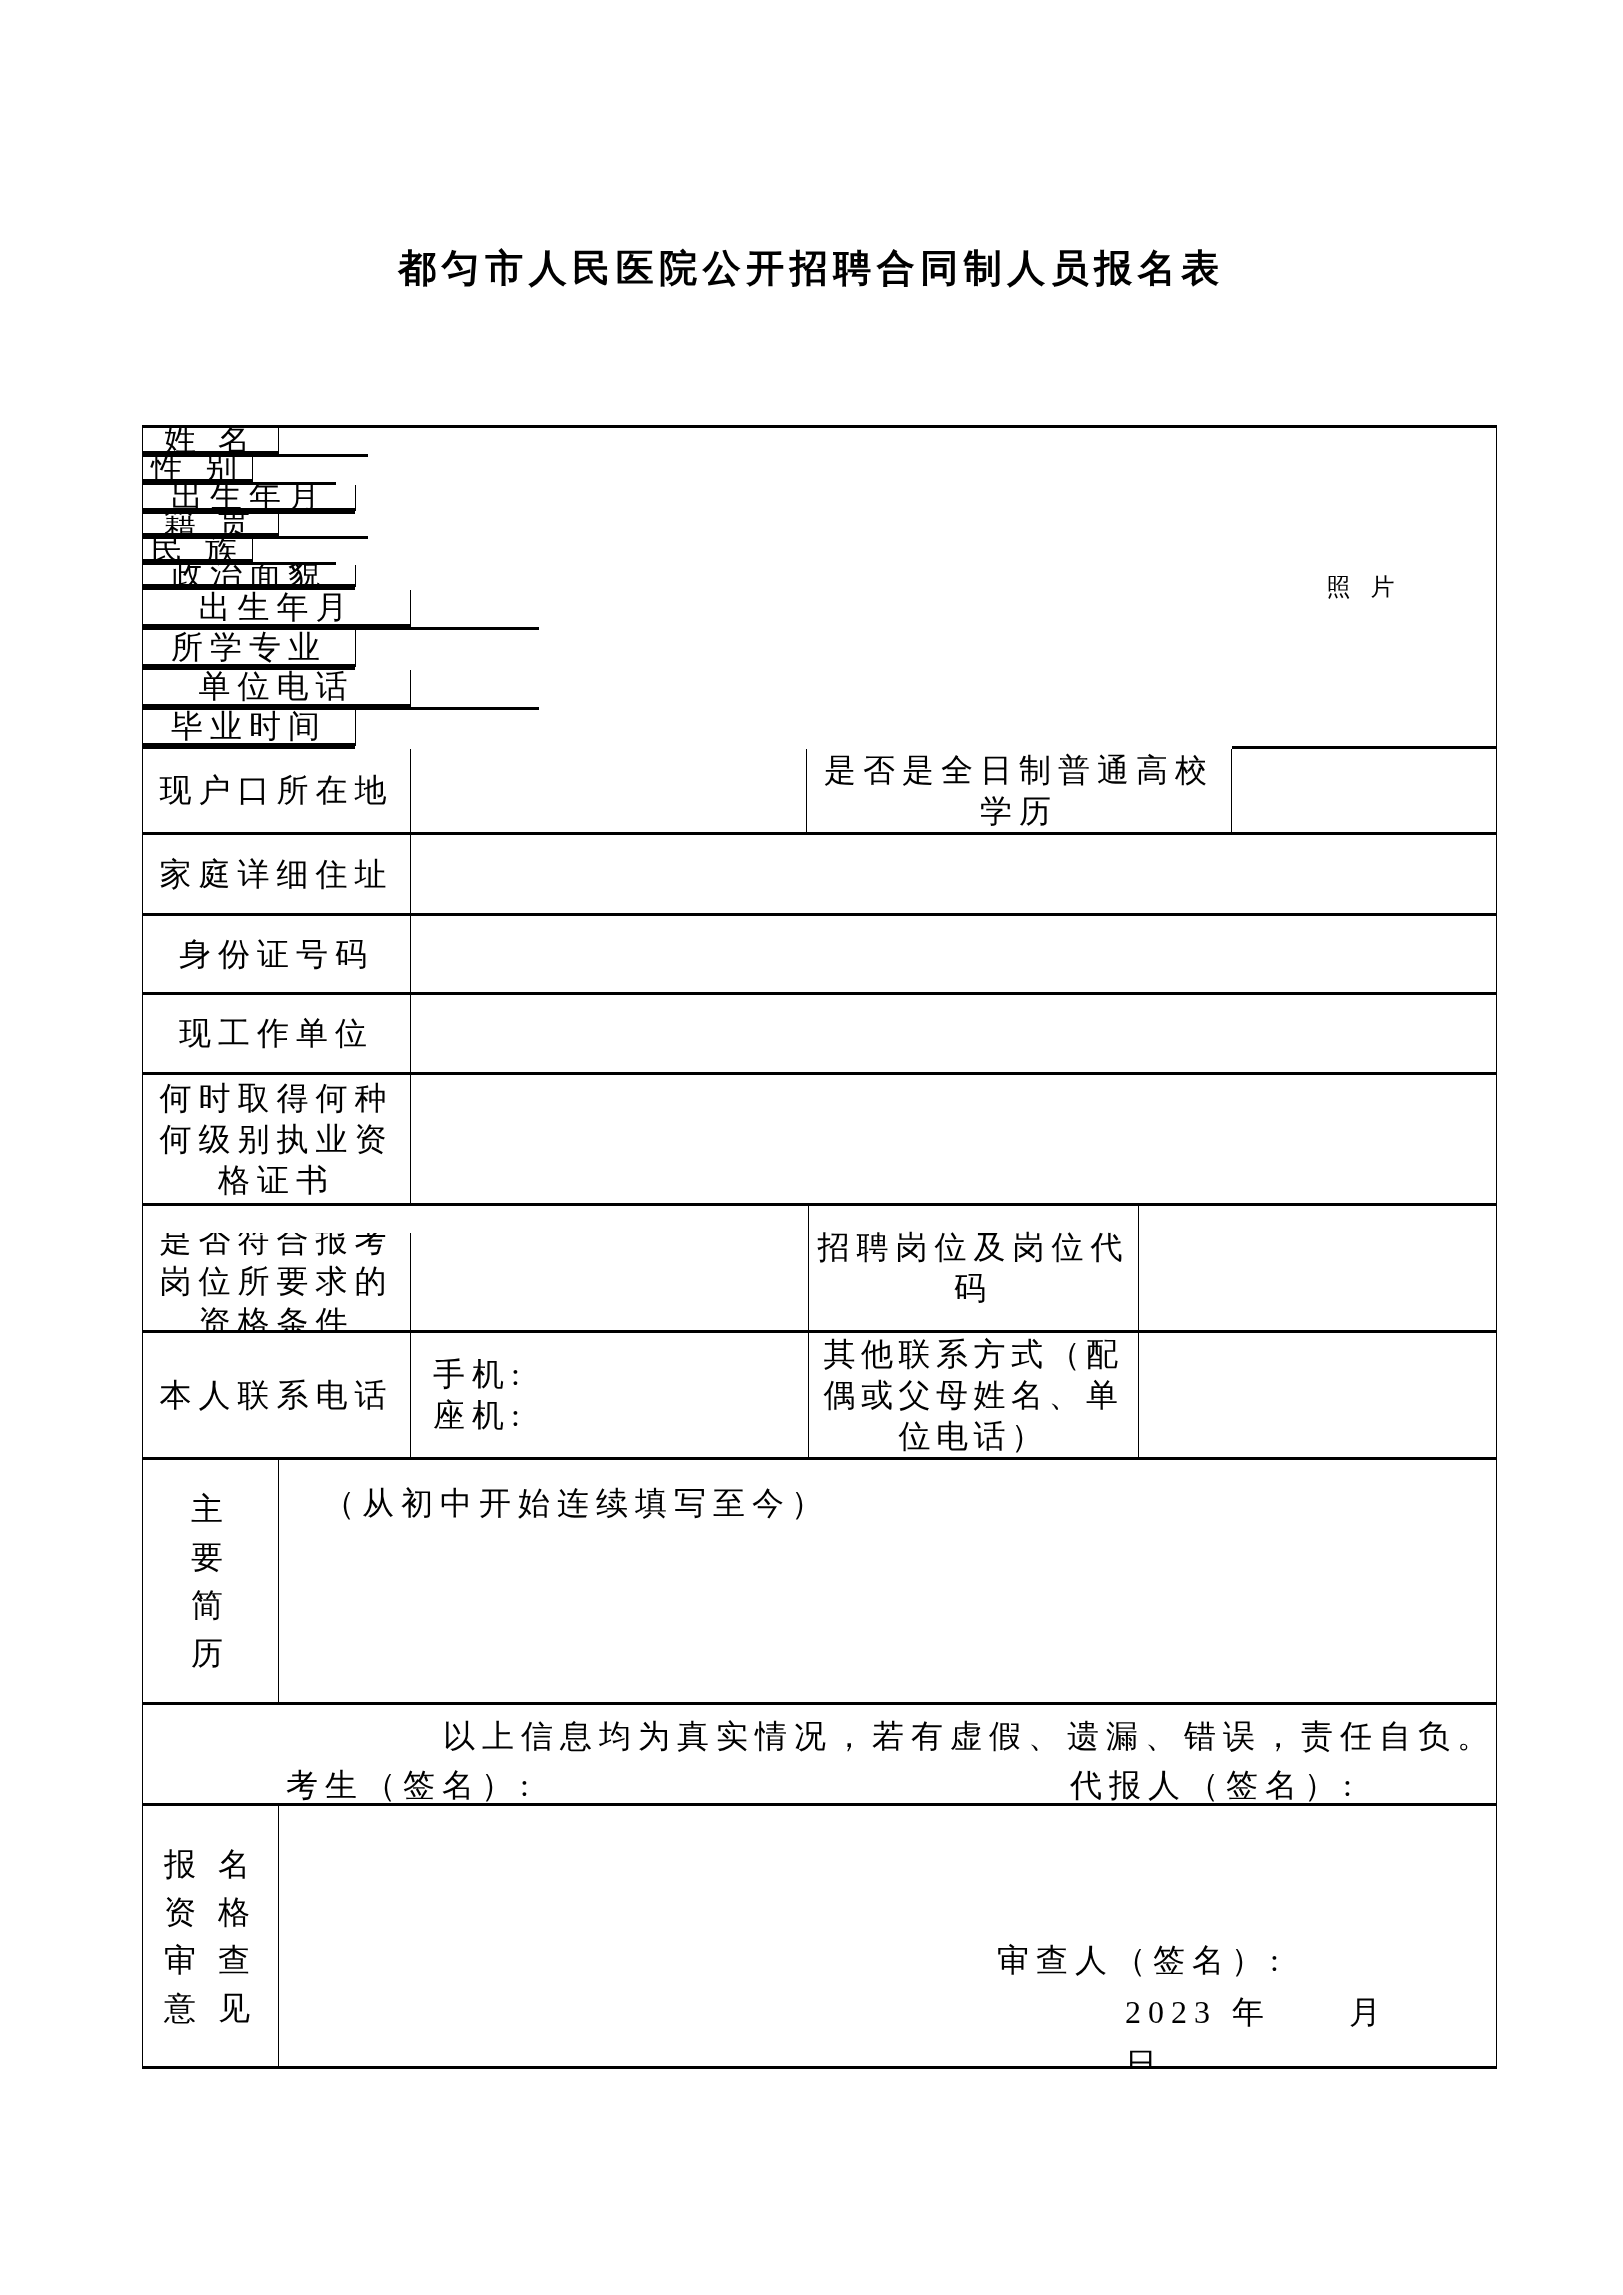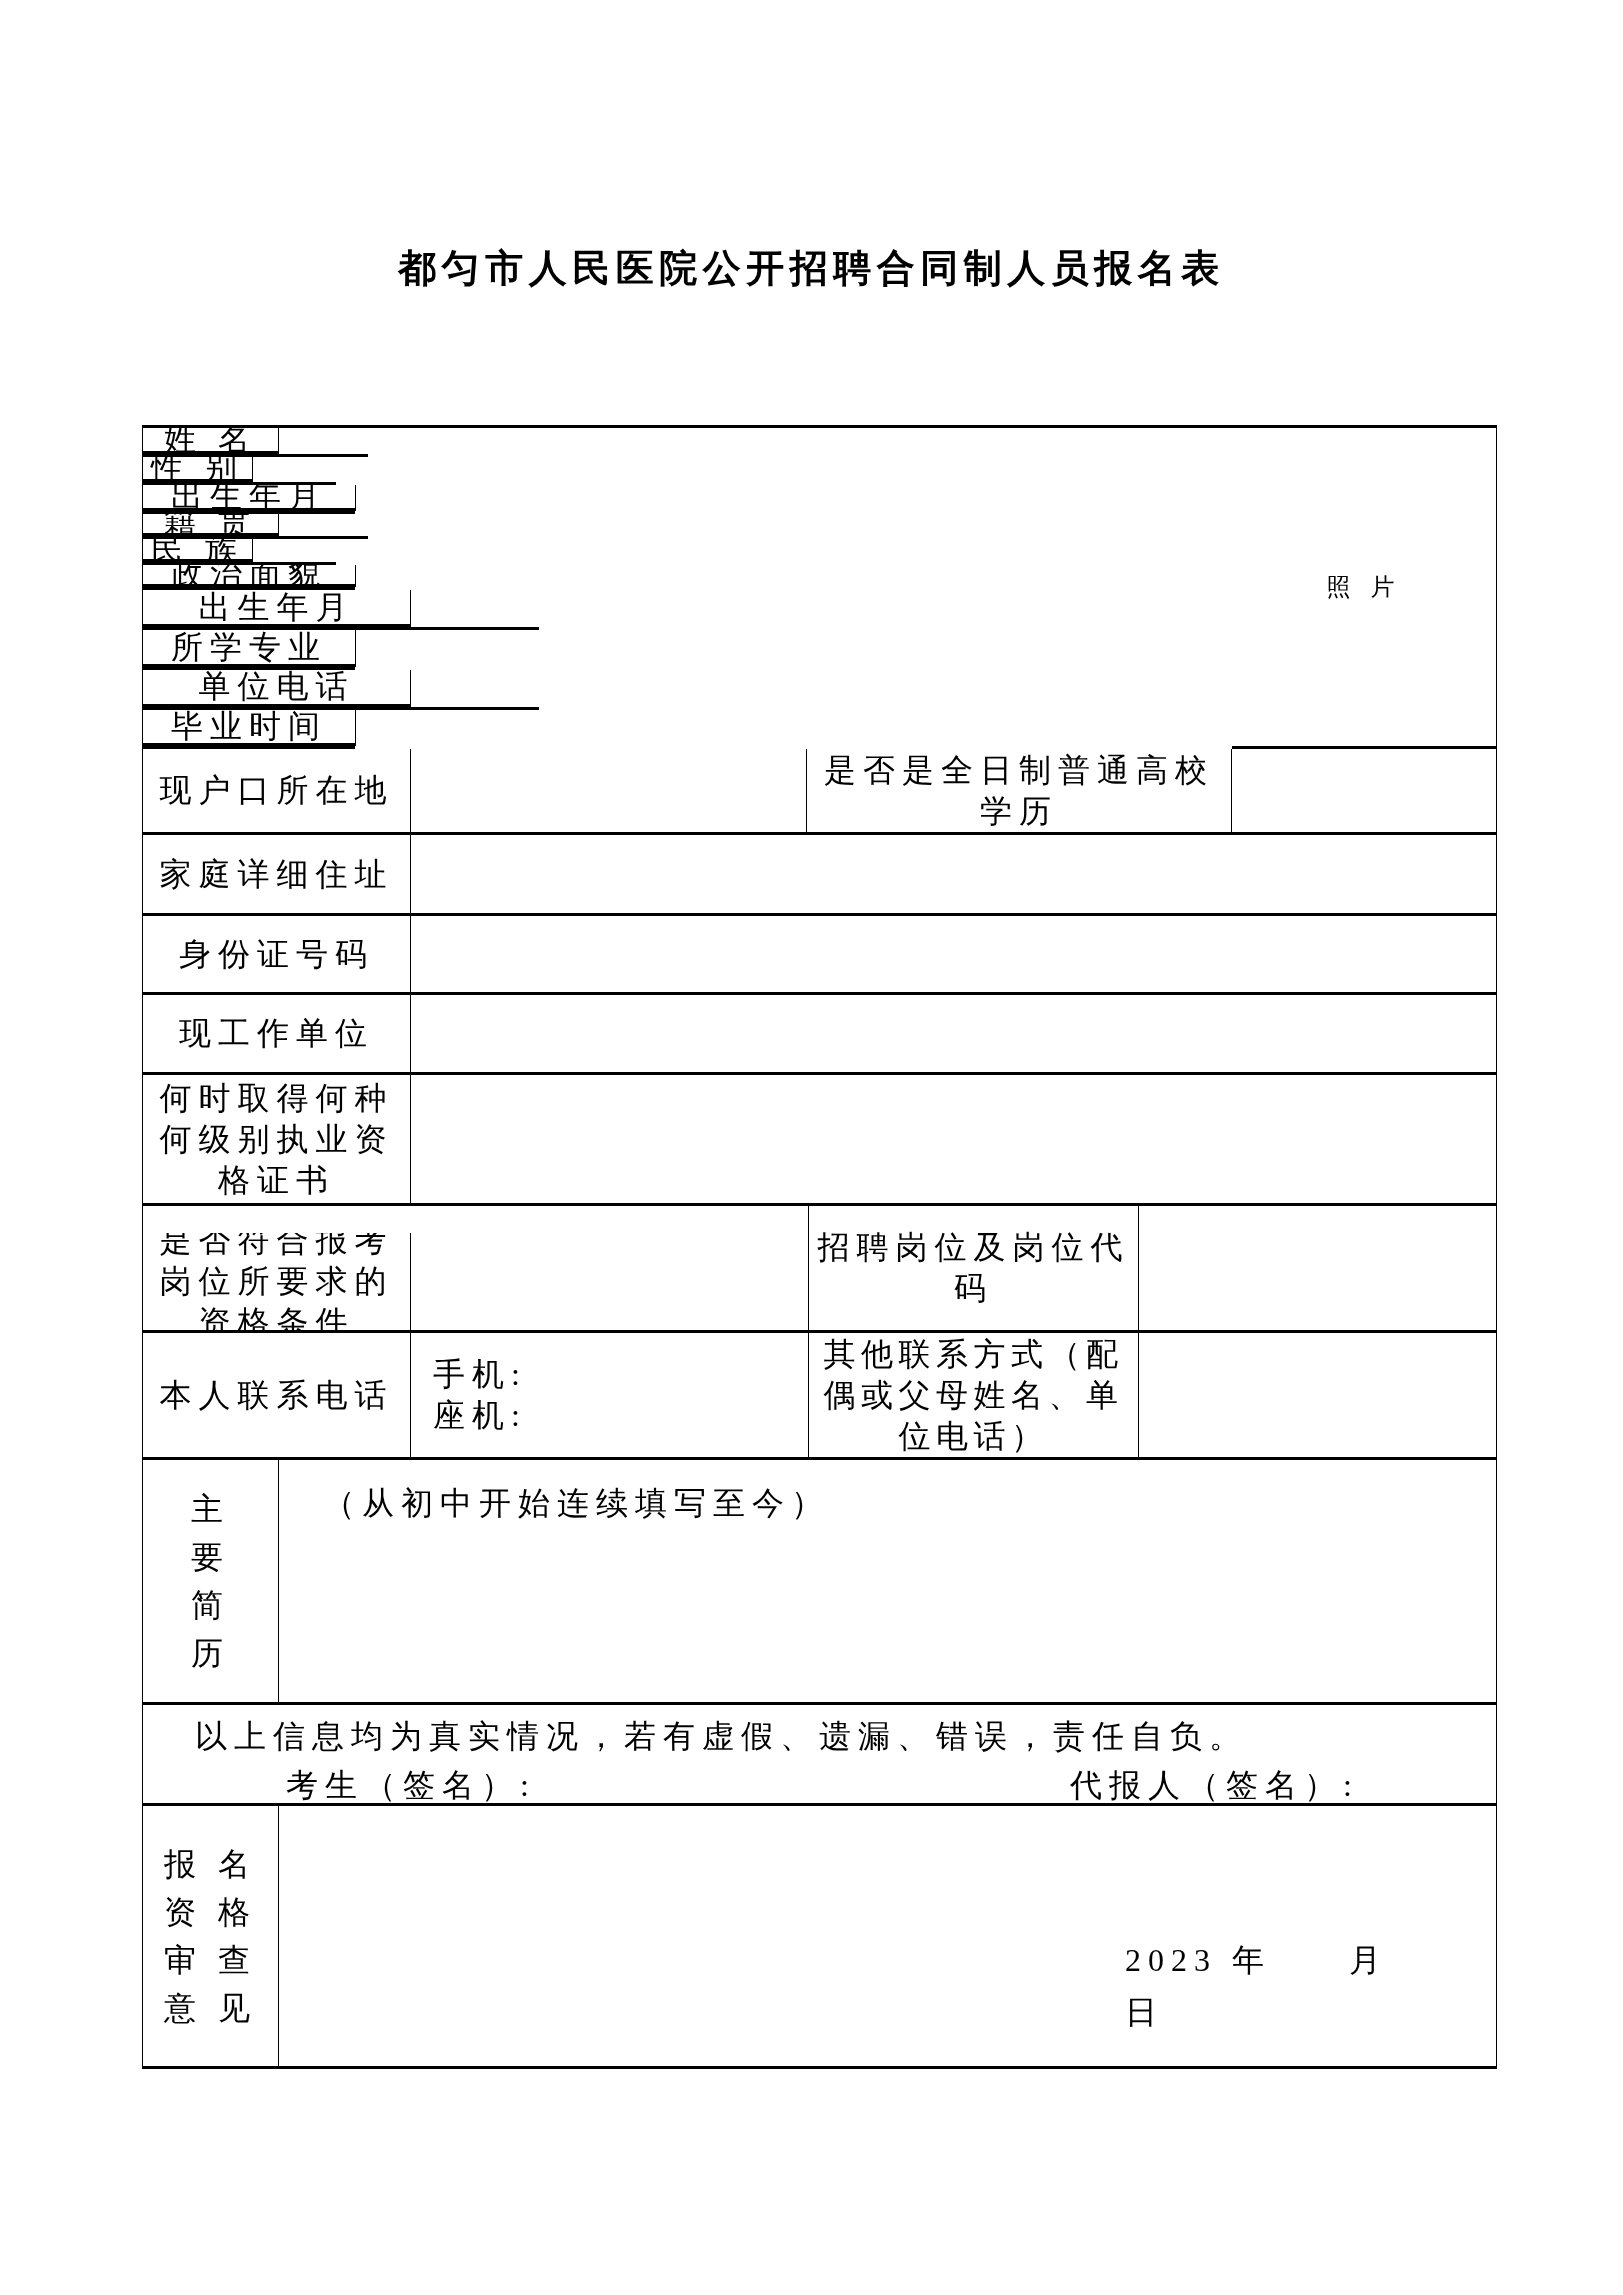--- a/index.html
+++ b/index.html
@@ -20,21 +20,21 @@
   .left{justify-content:flex-start;text-align:left;}
   .tight{letter-spacing:5.5px;}
   .vlabel{line-height:48px;}
   .photo-cell{position:absolute;left:1089px;top:0;width:264px;height:321px;box-sizing:border-box;
         border-bottom:3.3px solid #000;display:flex;align-items:center;justify-content:center;
         font-size:24px;letter-spacing:7px;}
   .resume-content{align-items:flex-start;justify-content:flex-start;text-align:left;
         padding:23px 0 0 44px;}
   .decl-cell{flex-direction:column;align-items:stretch;justify-content:flex-start;
         position:relative;text-align:left;}
-  .decl-line1{margin:11px 0 0 52px;line-height:41px;}
+  .decl-line1{margin:11px 0 0 52px;line-height:41px;text-align:right;}
   .decl-line2{position:relative;height:49px;margin-top:7.6px;}
   .decl-line2 span{position:absolute;top:0;line-height:41px;}
   .sig-candidate{left:143px;}
   .sig-agent{left:927px;}
   .review-content{position:relative;align-items:flex-start;justify-content:flex-start;}
   .review-block{position:absolute;left:718px;top:128px;text-align:left;line-height:52px;}
   .review-date{margin-left:128px;}
 </style>
 </head>
 <body>
@@ -143,20 +143,21 @@
       </div>
     </div>
 
     <div class="row" style="height:263px;">
       <div class="cell pre vlabel" style="width:136px;">报 名
 资 格
 审 查
 意 见</div>
       <div class="cell last review-content" style="width:1217px;">
         <div class="review-block">
+          <div>审查人（签名）:</div>
           <div class="review-date">2023 年　　月　　日</div>
         </div>
       </div>
     </div>
 
   </div>
 </div>
 
 
 </body></html>

